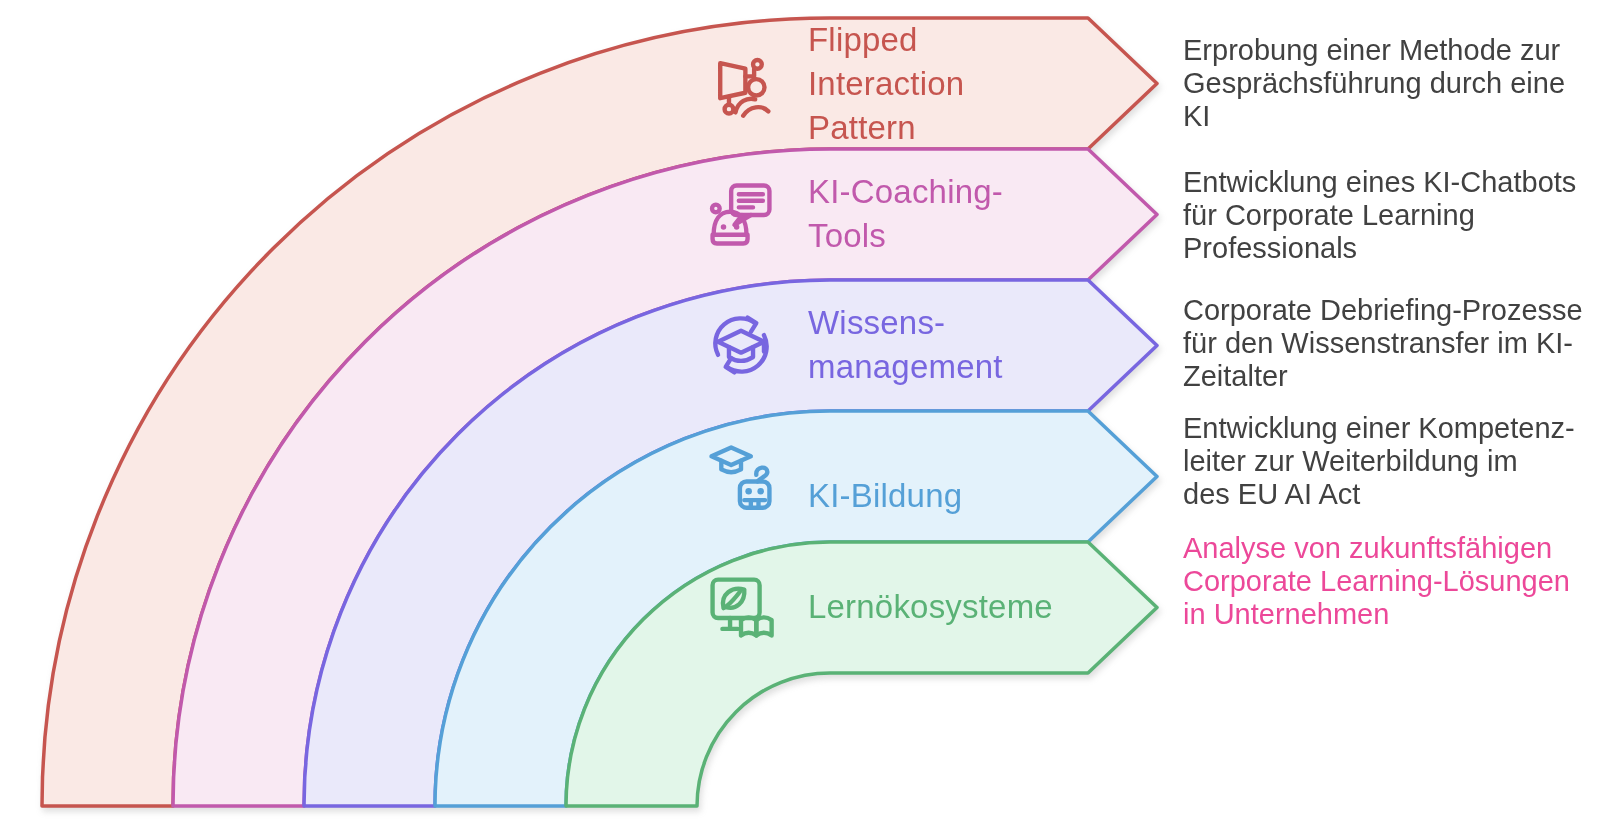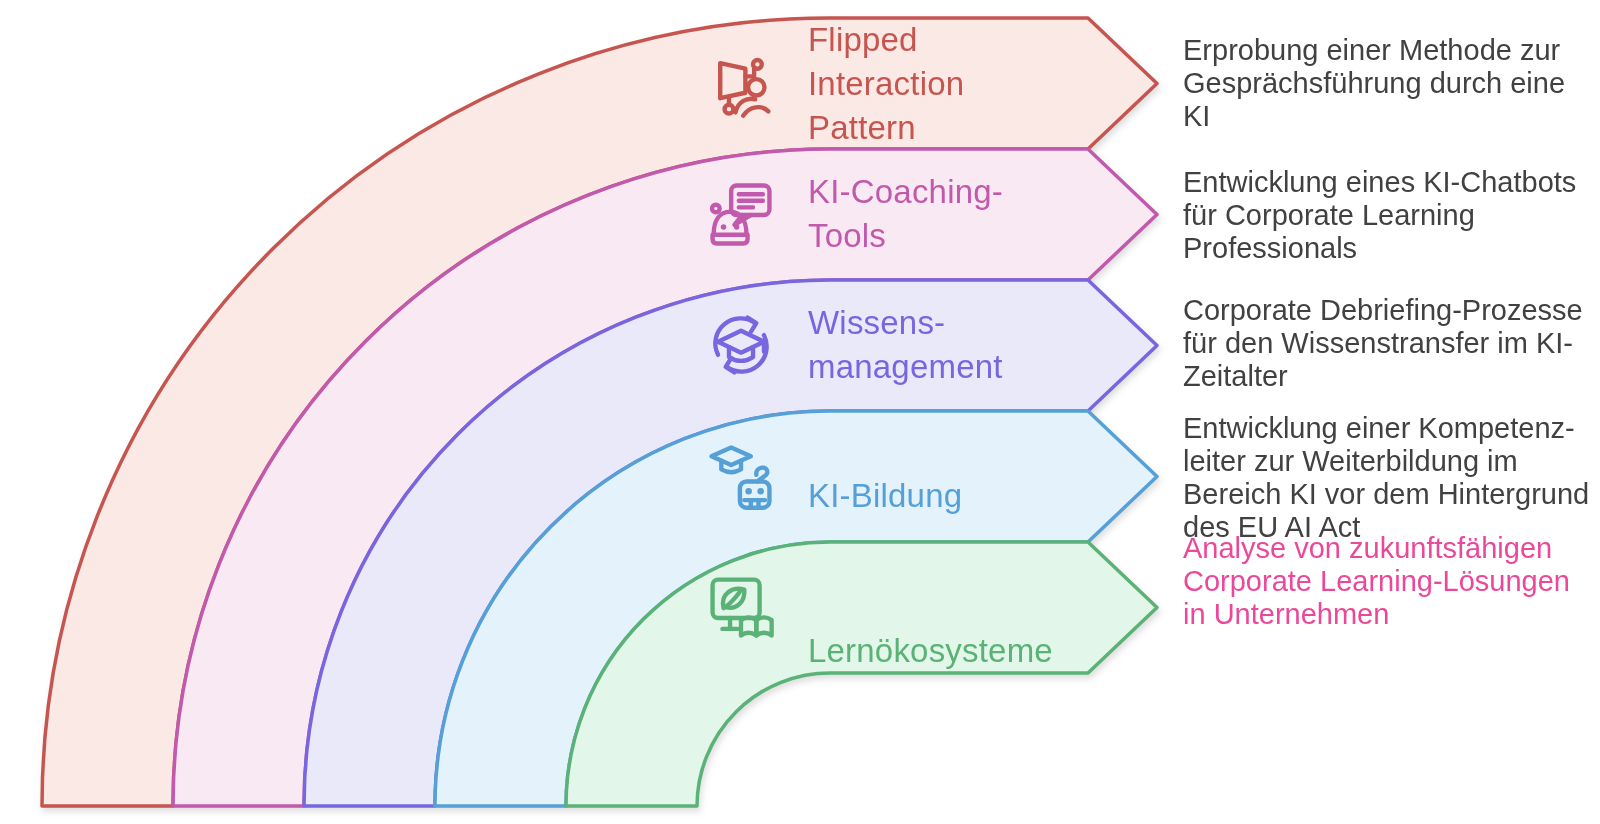--- a/index.html
+++ b/index.html
@@ -111,21 +111,21 @@
   <div class="band-icon" style="top: 572px; color: rgb(90, 178, 118);">
     <svg viewBox="0 0 64 64">
       <rect class="icon-stroke" x="6" y="7" width="43" height="35" rx="5"></rect>
       <path class="icon-stroke" d="M22 42 V51 M15 52 H29"></path>
       <path class="icon-stroke" d="M16 33 C13 20 24 13 35 16 C36 28 27 35 18 32 Z"></path>
       <path class="icon-stroke" d="M19 31 C24 27 28 22 31 18"></path>
       <path class="icon-stroke" d="M32 44 Q39 39 46 44 L46 58 Q39 53 32 58 Z"></path>
       <path class="icon-stroke" d="M46 44 Q53 39 60 44 L60 58 Q53 53 46 58 Z"></path>
     </svg>
   </div>
-  <div class="band-title" style="top: 585px; color: rgb(90, 178, 118); margin-top: 44px;">
+  <div class="band-title" style="top: 585px; color: rgb(90, 178, 118);">
     <div>Lernökosysteme</div>
   </div>
 
   <div class="band-desc" style="top: 34px; color: rgb(65, 65, 65);">
     <div>Erprobung einer Methode zur</div>
     <div>Gesprächsführung durch eine</div>
     <div>KI</div>
   </div>
   <div class="band-desc" style="top: 166px; color: rgb(65, 65, 65);">
     <div>Entwicklung eines KI-Chatbots</div>
@@ -133,21 +133,20 @@
     <div>Professionals</div>
   </div>
   <div class="band-desc" style="top: 294px; color: rgb(65, 65, 65);">
     <div>Corporate Debriefing-Prozesse</div>
     <div>für den Wissenstransfer im KI-</div>
     <div>Zeitalter</div>
   </div>
   <div class="band-desc" style="top: 412px; color: rgb(65, 65, 65);">
     <div>Entwicklung einer Kompetenz-</div>
     <div>leiter zur Weiterbildung im</div>
-    <div>Bereich KI vor dem Hintergrund</div>
     <div>des EU AI Act</div>
   </div>
   <div class="band-desc" style="top: 532px; color: #ec4899;">
     <div>Analyse von zukunftsfähigen</div>
     <div>Corporate Learning-Lösungen</div>
     <div>in Unternehmen</div>
   </div>
 
 </div>
 

